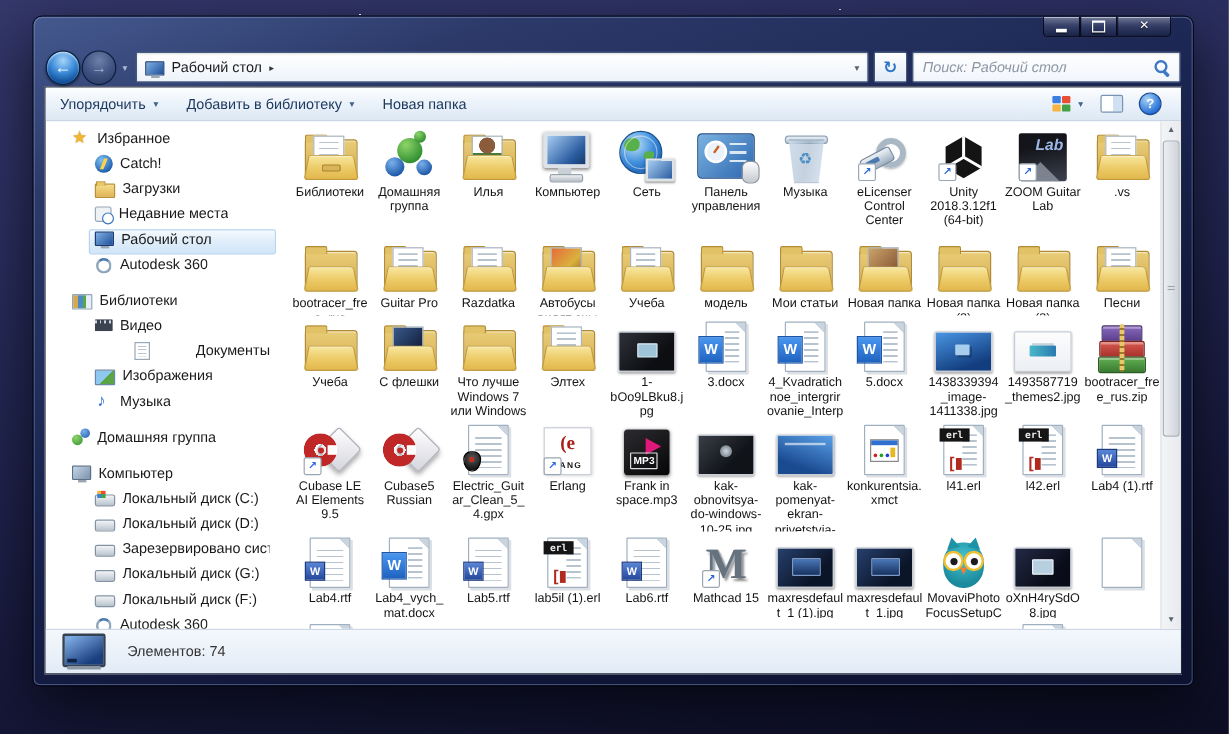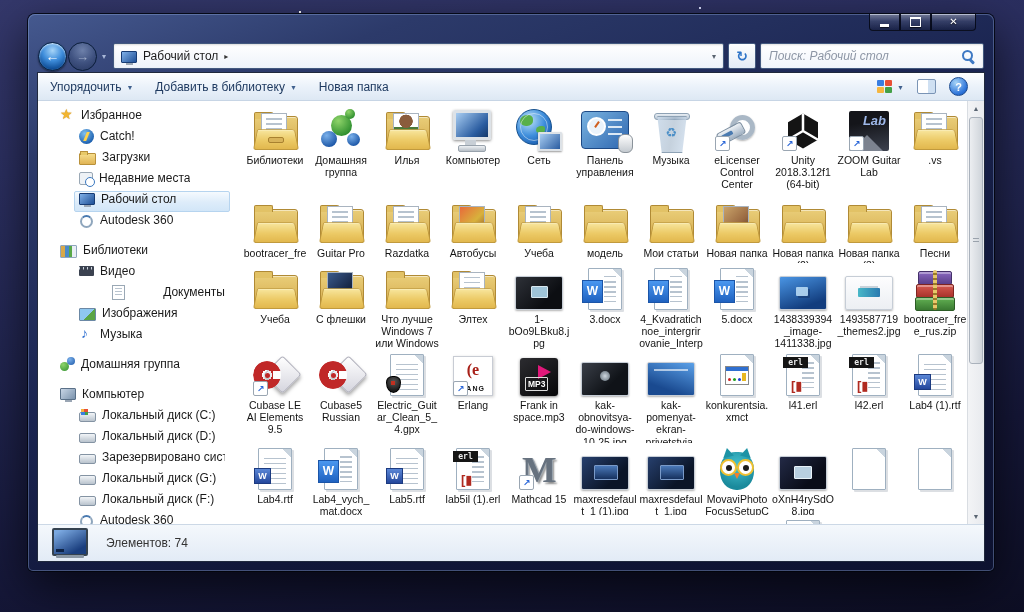--- a/index.html
+++ b/index.html
@@ -851,20 +851,29 @@
                 <div class="pg">
                   <i class="pl half"></i>
                   <b class="erlbar"></b>
                   <b class="erlg"></b>
                 </div>
               </div>
               <div class="cap">lab5il (1).erl</div>
             </div>
             <div class="cell">
               <div class="ic">
+                <div class="pg">
+                  <i class="pl"></i>
+                  <b class="wsq"></b>
+                </div>
+              </div>
+              <div class="cap">Lab6.rtf</div>
+            </div>
+            <div class="cell">
+              <div class="ic">
                 <div class="g-mc"></div>
                 <i class="sc"></i>
               </div>
               <div class="cap">Mathcad 15</div>
             </div>
             <div class="cell">
               <div class="ic">
                 <div class="img-t v-night"></div>
               </div>
               <div class="cap">maxresdefault_1 (1).jpg</div>

